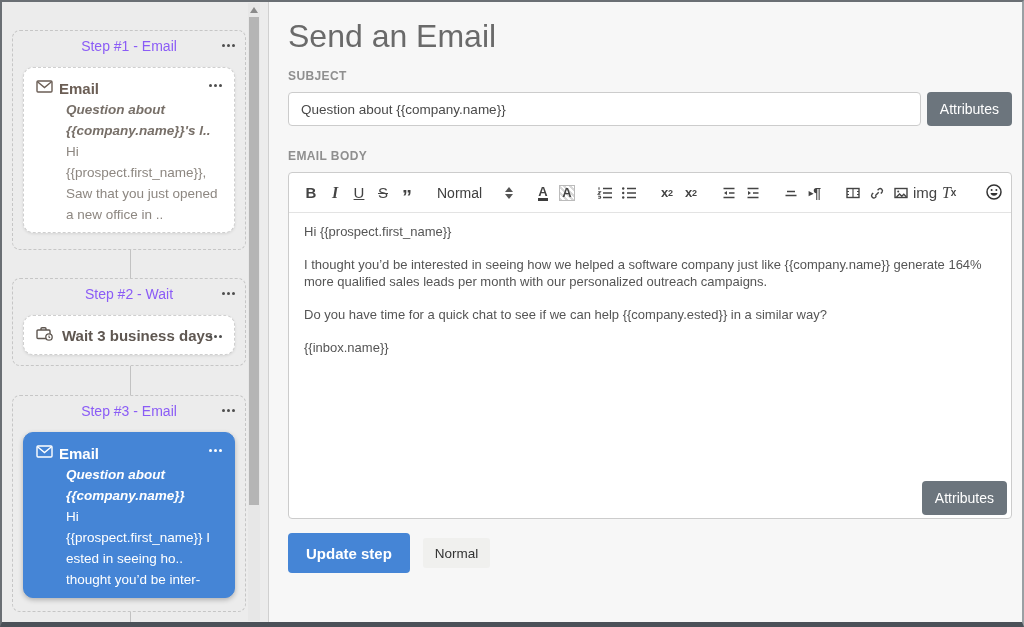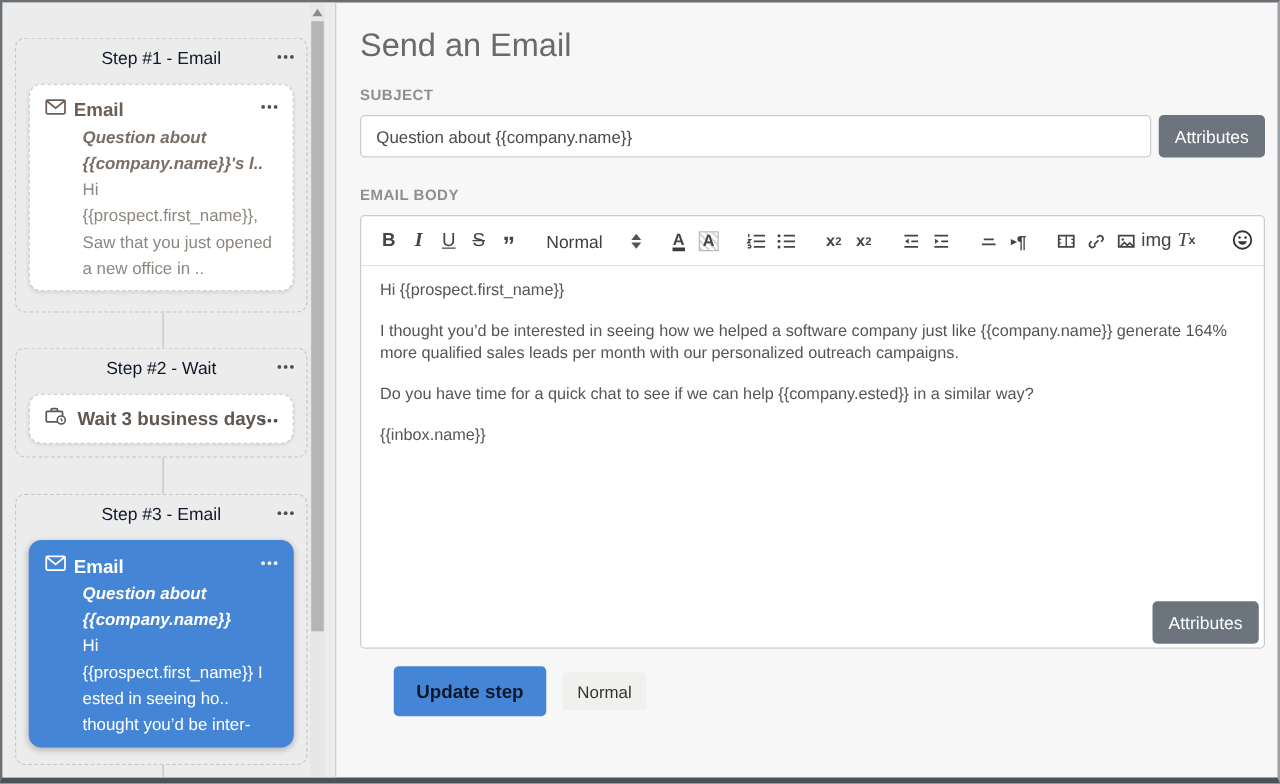--- a/index.html
+++ b/index.html
@@ -6,21 +6,21 @@
   html,body { width:1024px; height:627px; font-family:"Liberation Sans", sans-serif; }
   .frame {
     width:1024px; height:627px;
     border:2px solid #6a6f74; border-right-color:#9aa0a4; border-bottom:5px solid #4b5158;
     display:flex; background:#f7f7f7; overflow:hidden; position:relative;
   }
   
   .sidebar { position:relative; width:267px; background:#ececec; border-right:1px solid #d0d0d0; flex:none; }
   .step { position:absolute; left:10px; width:234px; border:1px dashed #c6c6c6; border-radius:8px; background:#ececec; }
   .step-title-row { position:relative; height:30px; display:flex; align-items:center; justify-content:center; }
-  .step-title { font-size:14px; color:#0f172a; }
+  .step-title { font-size:14px; color:#8b5cf6; }
   .dots { display:inline-flex; gap:2px; align-items:center; cursor:pointer; }
   .dots i { width:3px; height:3px; border-radius:50%; background:#4e4e4e; }
   .step-title-row .dots { position:absolute; right:10px; top:13px; }
   .card { position:relative; margin:6px 10px 12px; background:#fff; border:1px dashed #cfcfcf; border-radius:10px;
           box-shadow:0 1px 3px rgba(0,0,0,.10); padding:9px 12px 8px; }
   .card-head { display:flex; align-items:center; gap:6px; height:22px; color:#6b5e55; }
   .card-head .hd { font-size:15px; font-weight:700; }
   .card .dots { position:absolute; right:12px; top:16px; }
   .pline { margin-left:30px; font-size:13.5px; line-height:21px; white-space:nowrap; overflow:hidden; }
   .subj { font-weight:700; font-style:italic; color:#776f68; }
@@ -32,21 +32,21 @@
   .wait-card { display:flex; align-items:center; gap:8px; height:40px; padding:0 12px; }
   .wait-label { font-size:15px; font-weight:700; color:#5f5751; white-space:nowrap; }
   .wait-card .dots { position:absolute; right:12px; top:19px; }
   .conn { position:absolute; left:128px; width:1px; background:#c2c2c2; }
   
   .sb-track { position:absolute; left:246px; top:1px; width:12px; height:618px; background:#e7e7e7; }
   .sb-up { position:absolute; left:2px; top:4px; width:0; height:0; border-left:4px solid transparent; border-right:4px solid transparent; border-bottom:6px solid #8a8a8a; }
   .sb-thumb { position:absolute; left:1px; top:14px; width:10px; height:488px; background:#b5b5b5; }
   
   .main { flex:1; padding:16px 10px 0 19px; position:relative; }
-  .page-title { font-size:26px; line-height:36px; color:#6a6a6a; font-weight:400; }
+  .page-title { font-size:32px; line-height:36px; color:#6a6a6a; font-weight:400; }
   .field-label { margin-top:14px; font-size:12px; line-height:16px; font-weight:700; color:#8f8f8f; letter-spacing:.4px; }
   .subject-row { margin-top:8px; display:flex; gap:6px; }
   .subject-input { flex:1; height:34px; border:1px solid #ccc; border-radius:4px; background:#fff; padding:0 12px;
                    font-size:13.5px; color:#4a4a4a; font-family:"Liberation Sans",sans-serif; outline:none; }
   .attr-btn { height:34px; padding:0 13px; background:var(--btngray,#6c757d); color:#fff; font-size:14px;
               border:none; border-radius:4px; cursor:pointer; font-family:"Liberation Sans",sans-serif; }
   .label2 { margin-top:22px; }
   .editor { margin-top:8px; height:347px; background:#fff; border:1px solid #ccc; border-radius:4px; position:relative; }
   .toolbar { height:40px; border-bottom:1px solid #e3e3e3; display:flex; align-items:center; padding:0 10px; color:#444; }
   .tbtn { min-width:24px; height:24px; display:inline-flex; align-items:center; justify-content:center; cursor:pointer; color:#444; }
@@ -71,22 +71,22 @@
   .b-dir .tri { font-size:9px; vertical-align:2px; }
   .b-img-txt { font-size:15px; color:#444; }
   .b-clean { font-size:14px; }
   .b-clean i { font-family:"Liberation Serif",serif; font-size:16px; }
   .b-clean .x { font-size:10px; font-weight:700; }
   .edit-area { padding:10px 15px; font-size:13px; line-height:17px; color:#555; height:260px; }
   .edit-area p { margin-bottom:16px; max-width:700px; }
   .emoji-btn { position:absolute; top:10px; right:8px; cursor:pointer; }
   .editor .attr-btn.inside { position:absolute; right:4px; bottom:3px; }
   .actions { margin-top:14px; display:flex; align-items:center; }
-  .update-btn { height:40px; padding:0 18px; background:var(--accent,#4585d6); color:#0f172a; font-size:15px; font-weight:700;
-                border:none; border-radius:4px; cursor:pointer; font-family:"Liberation Sans",sans-serif;margin-left:27px; }
+  .update-btn { height:40px; padding:0 18px; background:var(--accent,#4585d6); color:#ffffff; font-size:15px; font-weight:700;
+                border:none; border-radius:4px; cursor:pointer; font-family:"Liberation Sans",sans-serif; }
   .cancel-btn { height:30px; margin-left:13px; padding:0 12px; background:#f0f0ee; color:#333; font-size:13.5px;
                 border:none; border-radius:3px; cursor:pointer; font-family:"Liberation Sans",sans-serif; }
 </style>
 </head>
 <body>
 
 <div class="frame">
 
   <div class="sidebar">
 

